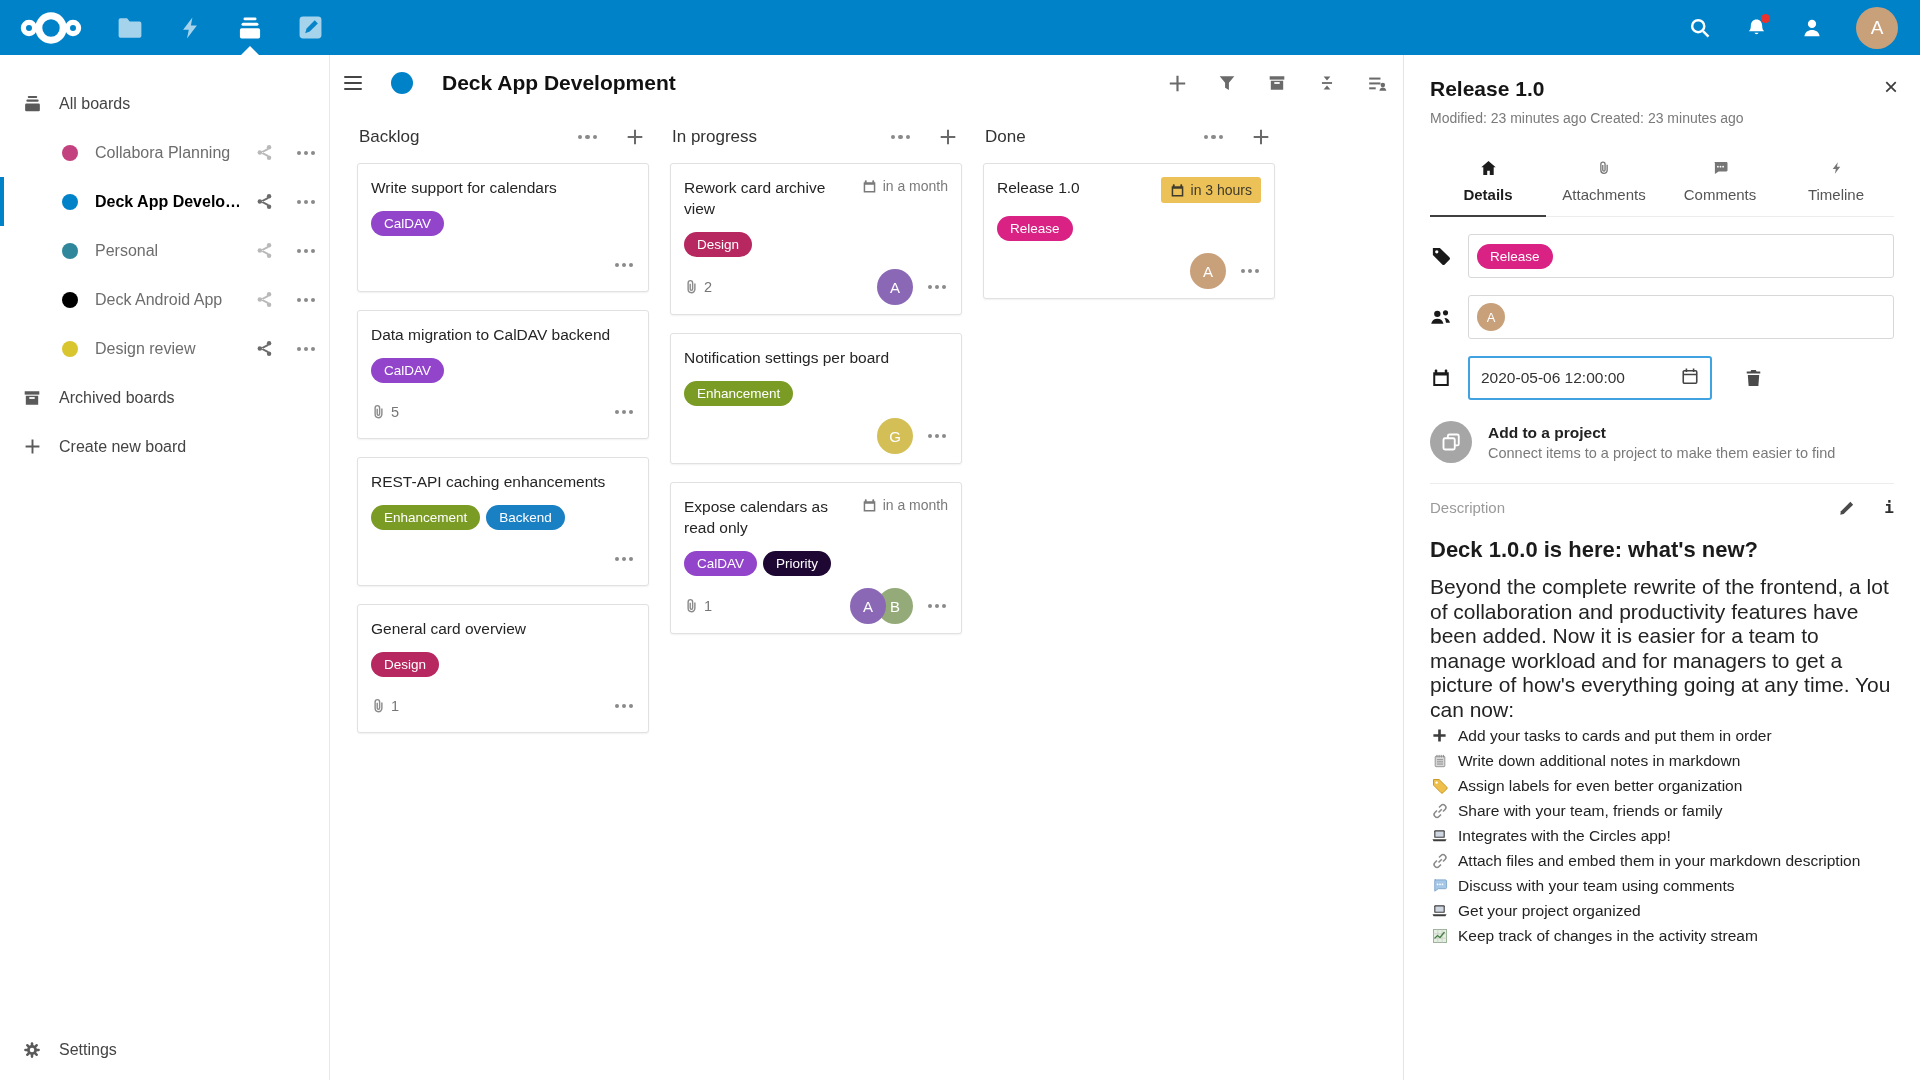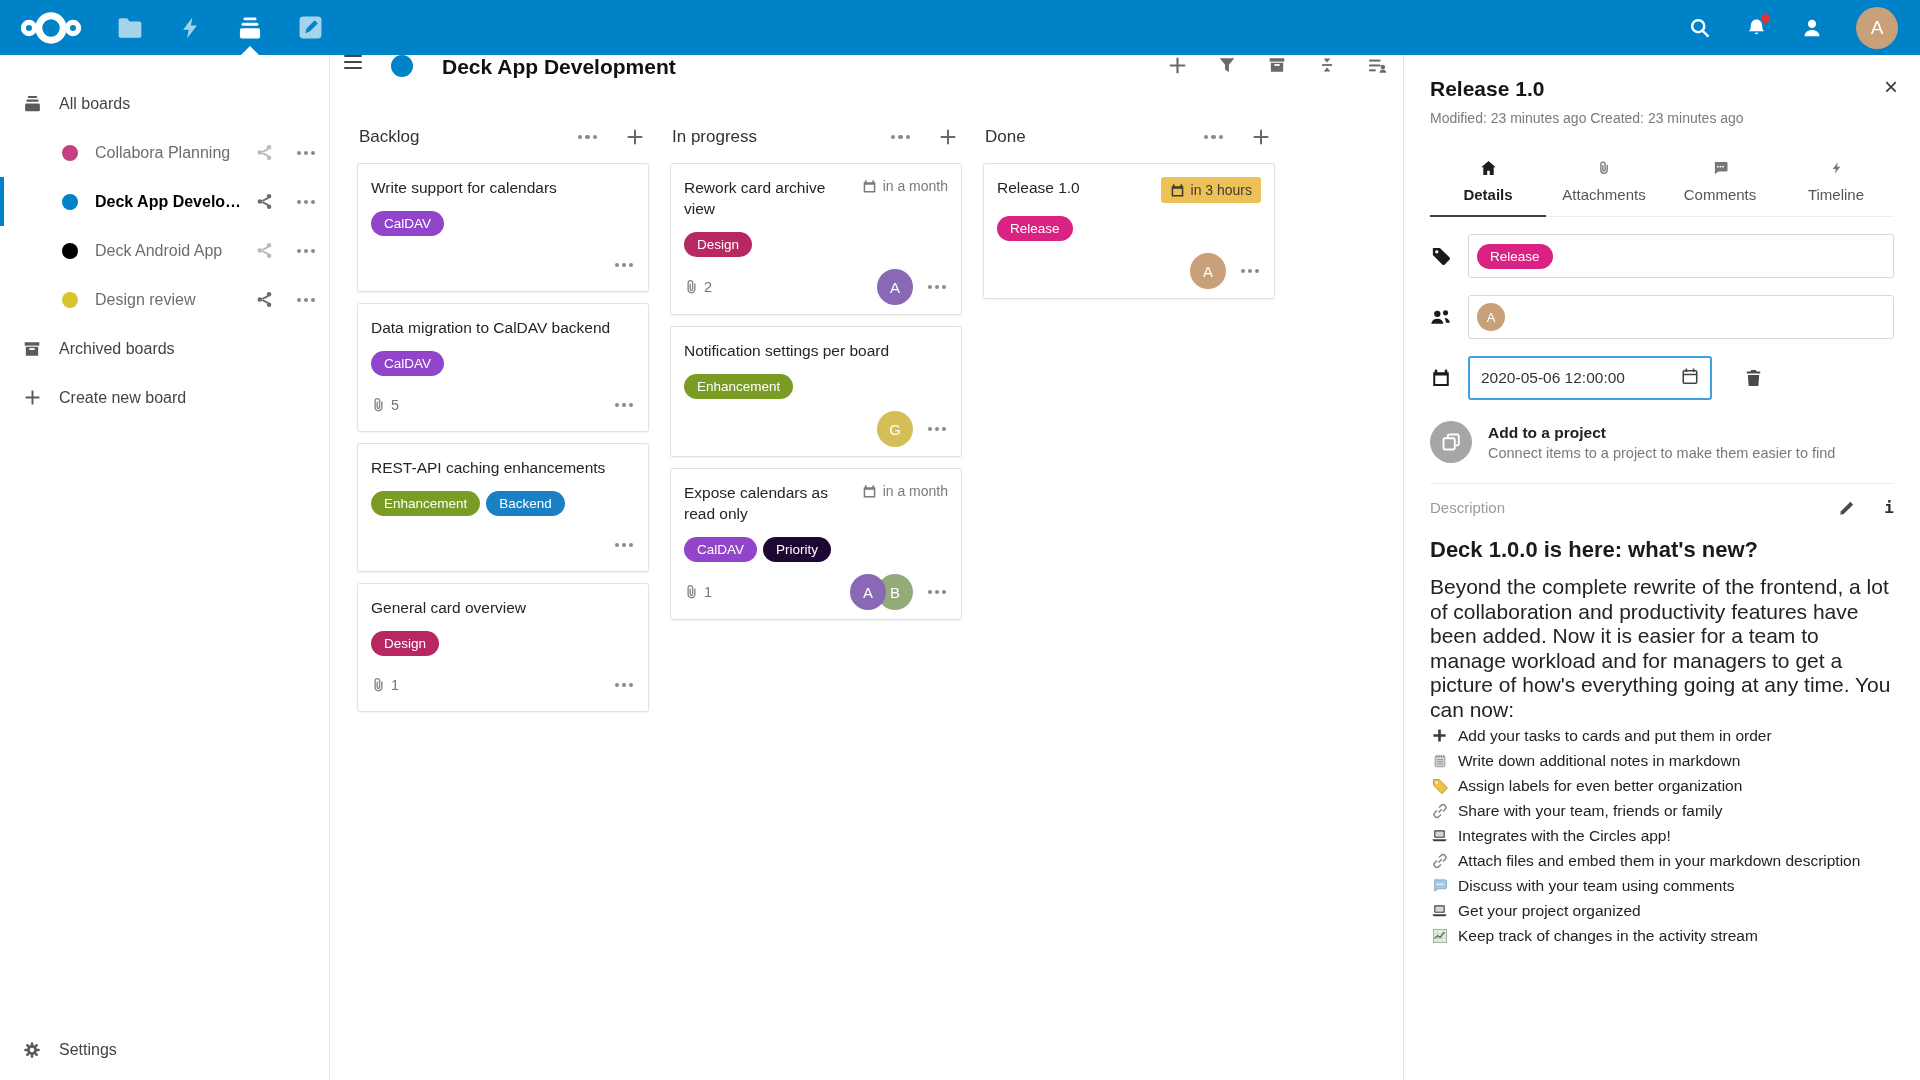--- a/index.html
+++ b/index.html
@@ -35,37 +35,37 @@
   .board-row.active { box-shadow:inset 4px 0 0 #0082c9; color:#000; font-weight:bold; }
   .dot { width:16px; height:16px; border-radius:50%; flex:none; }
   .b-name { flex:1; white-space:nowrap; overflow:hidden; }
   .row-actions { display:flex; align-items:center; gap:24px; }
   .dots { display:inline-flex; gap:3px; align-items:center; cursor:pointer; }
   .dots i { width:4px; height:4px; border-radius:50%; background:#8a8a8a; }
   .settings-row { position:absolute; bottom:6px; left:0; right:0; }
 
   
   .main { grid-area:main; display:flex; flex-direction:column; overflow:hidden; }
-  .board-header { height:56px; flex:none; display:flex; align-items:flex-start; gap:29px; padding:0 16px 0 14px; }
+  .board-header { height:56px; flex:none; display:flex; align-items:center; gap:29px; padding:0 16px 0 14px; }
   .hamburger { width:18px; display:flex; flex-direction:column; gap:3.5px; cursor:pointer; }
   .hamburger i { height:2.4px; background:#454545; border-radius:1px; }
   .board-dot { width:22px; height:22px; border-radius:50%; }
   .board-title { font-size:21px; font-weight:bold; color:#111; }
   .board-toolbar { margin-left:auto; display:flex; gap:30px; align-items:center; }
   .tool-btn { width:20px; height:20px; display:flex; align-items:center; justify-content:center; cursor:pointer; }
 
   .columns { display:flex; gap:21px; padding:0 0 0 27px; overflow:hidden; }
   .column { width:292px; flex:none; }
   .col-header { height:52px; display:flex; align-items:center; padding:0 4px 0 2px; }
   .col-name { font-size:17px; color:#333; flex:1; }
   .col-header .dots { margin-right:28px; }
   .col-header .dots i { width:4.5px; height:4.5px; }
 
   .card { background:#fff; border:1px solid #e1e1e1; border-radius:3px;
-    box-shadow:0 1px 2px rgba(0,0,0,.06); padding:13px 13px 9px; margin-bottom:11px; cursor:pointer; }
+    box-shadow:0 1px 2px rgba(0,0,0,.06); padding:13px 13px 9px; margin-bottom:18px; cursor:pointer; }
   .card-top { display:flex; gap:8px; align-items:flex-start; }
   .card-title { flex:1; font-size:15.5px; line-height:21px; color:#252525; }
   .due-plain { display:flex; align-items:center; gap:6px; color:#7a7a7a; font-size:14px; flex:none; margin-top:1px; }
   .due-badge { display:flex; align-items:center; gap:6px; font-size:14px; color:#3e3a2c;
     padding:5px 9px; border-radius:3px; flex:none; }
   .chips { display:flex; gap:6px; margin-top:13px; flex-wrap:wrap; }
   .chip { color:#fff; font-size:13.5px; padding:5px 13px; border-radius:15px; }
   .card-footer { display:flex; align-items:center; margin-top:12px; min-height:34px; color:#767676; }
   .attach { display:flex; align-items:center; gap:5px; font-size:14.5px; }
   .spacer { flex:1; }
@@ -217,20 +217,39 @@
             </svg>
         </span>
         <span class="dots">
             <i></i>
             <i></i>
             <i></i>
           </span>
       </span>
     </div>
 
+    <div class="side-row board-row">
+      <span class="dot" style="background-color: rgb(48, 135, 155);"></span>
+      <span class="b-name">Personal</span>
+      <span class="row-actions">
+        <span class="icon-link">
+          <svg width="17" height="17" viewBox="0 0 16 16" fill="#b9b9b9">
+              <circle cx="12.3" cy="3" r="2.1"></circle>
+              <circle cx="3.6" cy="8" r="2.1"></circle>
+              <circle cx="12.3" cy="13" r="2.1"></circle>
+              <path d="m4.5 7.2 6.6-3.4.9 1.6-6.6 3.4zm0 1.6 6.6 3.4.9-1.6-6.6-3.4z"></path>
+            </svg>
+        </span>
+        <span class="dots">
+            <i></i>
+            <i></i>
+            <i></i>
+          </span>
+      </span>
+    </div>
 
     <div class="side-row board-row">
       <span class="dot" style="background-color: rgb(0, 0, 0);"></span>
       <span class="b-name">Deck Android App</span>
       <span class="row-actions">
         <span class="icon-link">
           <svg width="17" height="17" viewBox="0 0 16 16" fill="#b9b9b9">
               <circle cx="12.3" cy="3" r="2.1"></circle>
               <circle cx="3.6" cy="8" r="2.1"></circle>
               <circle cx="12.3" cy="13" r="2.1"></circle>

